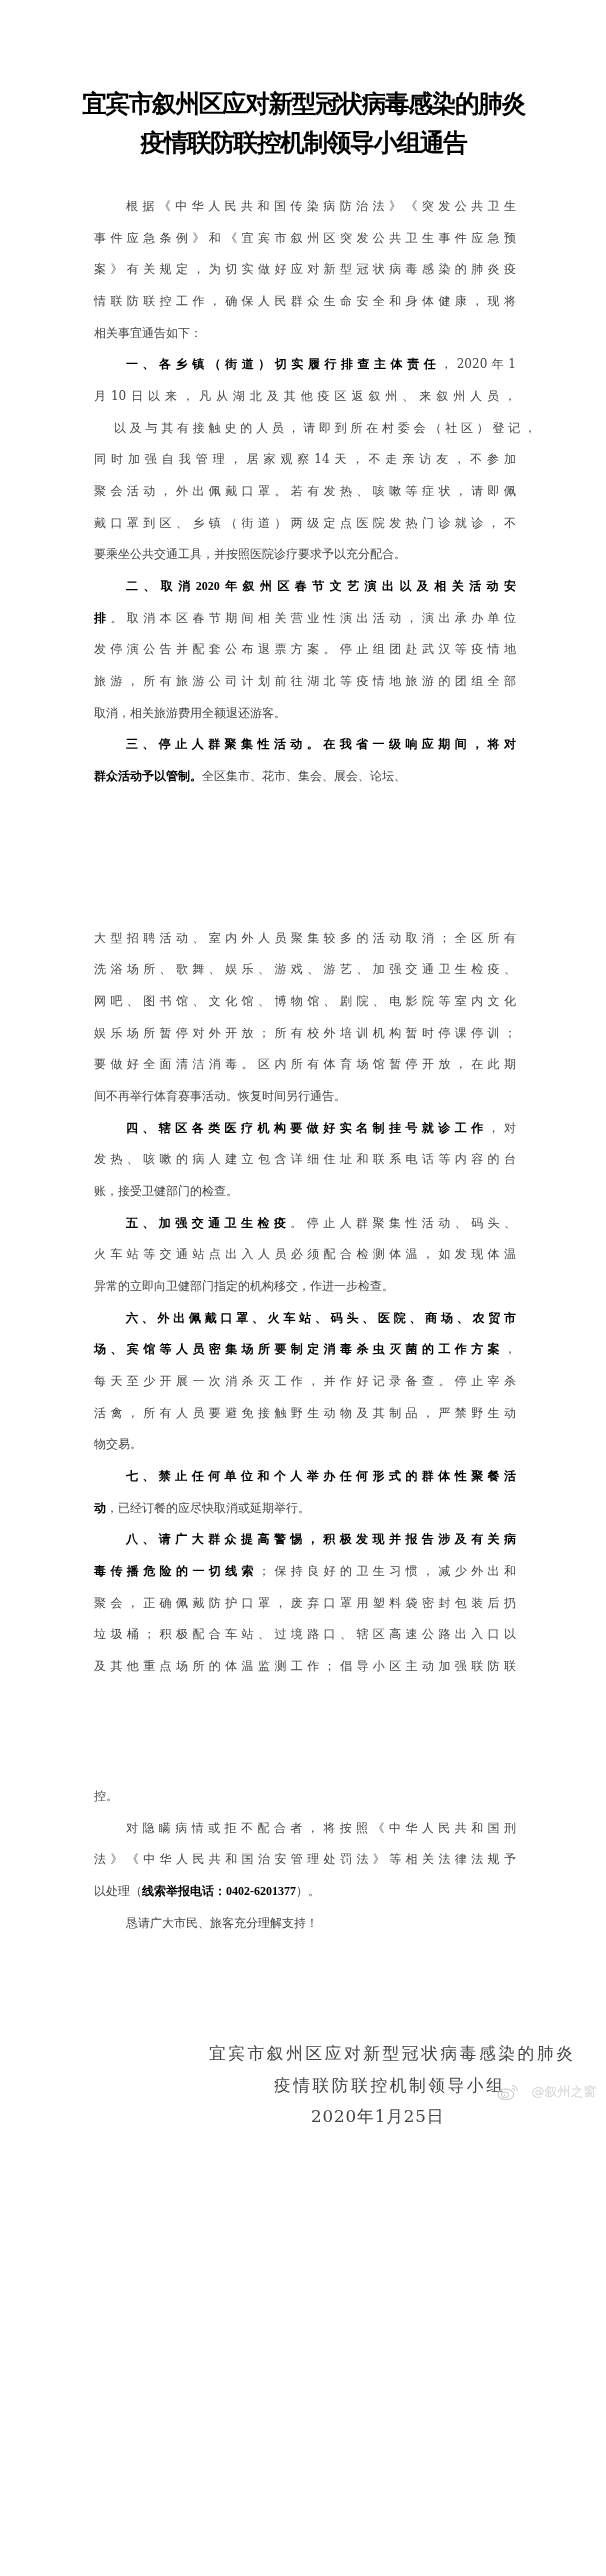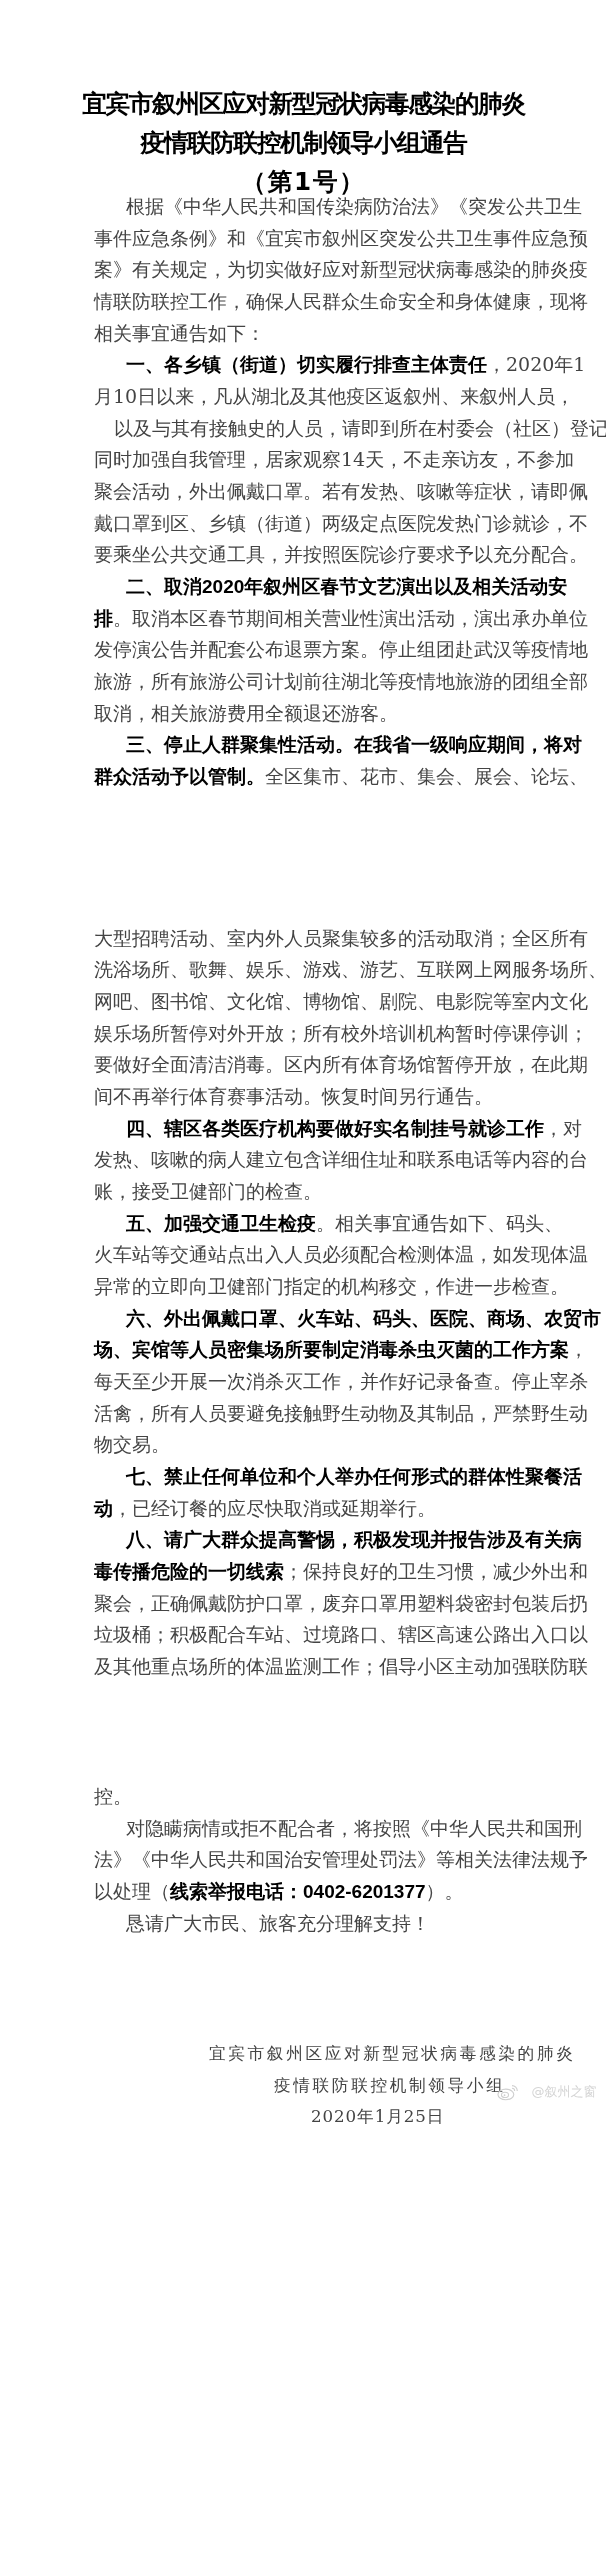--- a/index.html
+++ b/index.html
@@ -3,37 +3,36 @@
 <meta charset="utf-8">
 <style>
   html, body { margin: 0; padding: 0; background: #ffffff; }
   body { width: 607px; height: 2576px; position: relative; overflow: hidden;
          font-family: "DejaVu Serif", "Liberation Serif", serif; color: #333; }
   .doc { position: absolute; left: 0; top: 0; width: 607px; height: 2108px; }
   .title { position: absolute; left: 0; width: 607px; text-align: center;
            font-family: "DejaVu Sans", "Liberation Sans", sans-serif; font-weight: bold;
            color: #000; font-size: 24.6px; letter-spacing: -1.3px; line-height: 39px; }
   .line { position: absolute; left: 94px; width: 422px; height: 32px; line-height: 32px;
-          font-size: 19px; white-space: nowrap; overflow: visible; color: #444;
+          font-size: 12px; white-space: nowrap; overflow: visible; color: #444;
           text-align: justify; text-align-last: justify; }
   .line.last { text-align-last: left; }
   .line.indent { left: 126px; width: 390px; }
-  .b { font-weight: bold; color: #000; font-family: Liberation Sans, sans-serif; }
+  .b { font-weight: bold; color: #000; font-family: Liberation Serif, serif; }
   .sig { position: absolute; font-size: 16.7px; color: #444; line-height: 32px; white-space: nowrap; letter-spacing: 2.6px; }
   .watermark { position: absolute; right: 10.6px; bottom: 7px; display: flex; align-items: center; gap: 11px;
                font-family: "DejaVu Sans", sans-serif; font-size: 13px; color: #d4d4d4; }
   .watermark svg { display: block; }
 </style>
 </head>
 <body>
 
 <div class="doc">
   <div class="title" style="top:84px;">宜宾市叙州区应对新型冠状病毒感染的肺炎</div>
   <div class="title" style="top:123px;">疫情联防联控机制领导小组通告</div>
-  <div class="title" style="top:162px; letter-spacing:1.8px;">（第1号）</div>
 
   <div id="body-lines">
       <div class="line indent" style="top: 190px;"><span>根据《中华人民共和国传染病防治法》《突发公共卫生</span></div>
       <div class="line" style="top: 222px;"><span>事件应急条例》和《宜宾市叙州区突发公共卫生事件应急预</span></div>
       <div class="line" style="top: 253px;"><span>案》有关规定，为切实做好应对新型冠状病毒感染的肺炎疫</span></div>
       <div class="line" style="top: 285px;"><span>情联防联控工作，确保人民群众生命安全和身体健康，现将</span></div>
       <div class="line last" style="top: 317px;"><span>相关事宜通告如下：</span></div>
       <div class="line indent" style="top: 348px;"><span class="b">一、各乡镇（街道）切实履行排查主体责任</span><span>，2020年1</span></div>
       <div class="line" style="top: 380px;"><span>月10日以来，凡从湖北及其他疫区返叙州、来叙州人员，</span></div>
       <div class="line" style="top: 412px; margin-left: 20px;"><span>以及与其有接触史的人员，请即到所在村委会（社区）登记，</span></div>
@@ -42,29 +41,29 @@
       <div class="line" style="top: 507px;"><span>戴口罩到区、乡镇（街道）两级定点医院发热门诊就诊，不</span></div>
       <div class="line last" style="top: 538px;"><span>要乘坐公共交通工具，并按照医院诊疗要求予以充分配合。</span></div>
       <div class="line indent" style="top: 570px;"><span class="b">二、取消2020年叙州区春节文艺演出以及相关活动安</span></div>
       <div class="line" style="top: 602px;"><span class="b">排</span><span>。取消本区春节期间相关营业性演出活动，演出承办单位</span></div>
       <div class="line" style="top: 633px;"><span>发停演公告并配套公布退票方案。停止组团赴武汉等疫情地</span></div>
       <div class="line" style="top: 665px;"><span>旅游，所有旅游公司计划前往湖北等疫情地旅游的团组全部</span></div>
       <div class="line last" style="top: 697px;"><span>取消，相关旅游费用全额退还游客。</span></div>
       <div class="line indent" style="top: 728px;"><span class="b">三、停止人群聚集性活动。在我省一级响应期间，将对</span></div>
       <div class="line last" style="top: 760px;"><span class="b">群众活动予以管制。</span><span>全区集市、花市、集会、展会、论坛、</span></div>
       <div class="line" style="top: 922px;"><span>大型招聘活动、室内外人员聚集较多的活动取消；全区所有</span></div>
-      <div class="line" style="top: 953px;"><span>洗浴场所、歌舞、娱乐、游戏、游艺、互联网上网服务场所、</span></div>
+      <div class="line" style="top: 953px;"><span>洗浴场所、歌舞、娱乐、游戏、游艺、加强交通卫生检疫、</span></div>
       <div class="line" style="top: 985px;"><span>网吧、图书馆、文化馆、博物馆、剧院、电影院等室内文化</span></div>
       <div class="line" style="top: 1017px;"><span>娱乐场所暂停对外开放；所有校外培训机构暂时停课停训；</span></div>
       <div class="line" style="top: 1048px;"><span>要做好全面清洁消毒。区内所有体育场馆暂停开放，在此期</span></div>
       <div class="line last" style="top: 1080px;"><span>间不再举行体育赛事活动。恢复时间另行通告。</span></div>
       <div class="line indent" style="top: 1112px;"><span class="b">四、辖区各类医疗机构要做好实名制挂号就诊工作</span><span>，对</span></div>
       <div class="line" style="top: 1143px;"><span>发热、咳嗽的病人建立包含详细住址和联系电话等内容的台</span></div>
       <div class="line last" style="top: 1175px;"><span>账，接受卫健部门的检查。</span></div>
-      <div class="line indent" style="top: 1207px;"><span class="b">五、加强交通卫生检疫</span><span>。相关事宜通告如下、码头、</span></div>
+      <div class="line indent" style="top: 1207px;"><span class="b">五、加强交通卫生检疫</span><span>。停止人群聚集性活动、码头、</span></div>
       <div class="line" style="top: 1238px;"><span>火车站等交通站点出入人员必须配合检测体温，如发现体温</span></div>
       <div class="line last" style="top: 1270px;"><span>异常的立即向卫健部门指定的机构移交，作进一步检查。</span></div>
       <div class="line indent" style="top: 1302px;"><span class="b">六、外出佩戴口罩、火车站、码头、医院、商场、农贸市</span></div>
       <div class="line" style="top: 1333px;"><span class="b">场、宾馆等人员密集场所要制定消毒杀虫灭菌的工作方案</span><span>，</span></div>
       <div class="line" style="top: 1365px;"><span>每天至少开展一次消杀灭工作，并作好记录备查。停止宰杀</span></div>
       <div class="line" style="top: 1397px;"><span>活禽，所有人员要避免接触野生动物及其制品，严禁野生动</span></div>
       <div class="line last" style="top: 1428px;"><span>物交易。</span></div>
       <div class="line indent" style="top: 1460px;"><span class="b">七、禁止任何单位和个人举办任何形式的群体性聚餐活</span></div>
       <div class="line last" style="top: 1492px;"><span class="b">动</span><span>，已经订餐的应尽快取消或延期举行。</span></div>
       <div class="line indent" style="top: 1523px;"><span class="b">八、请广大群众提高警惕，积极发现并报告涉及有关病</span></div>

